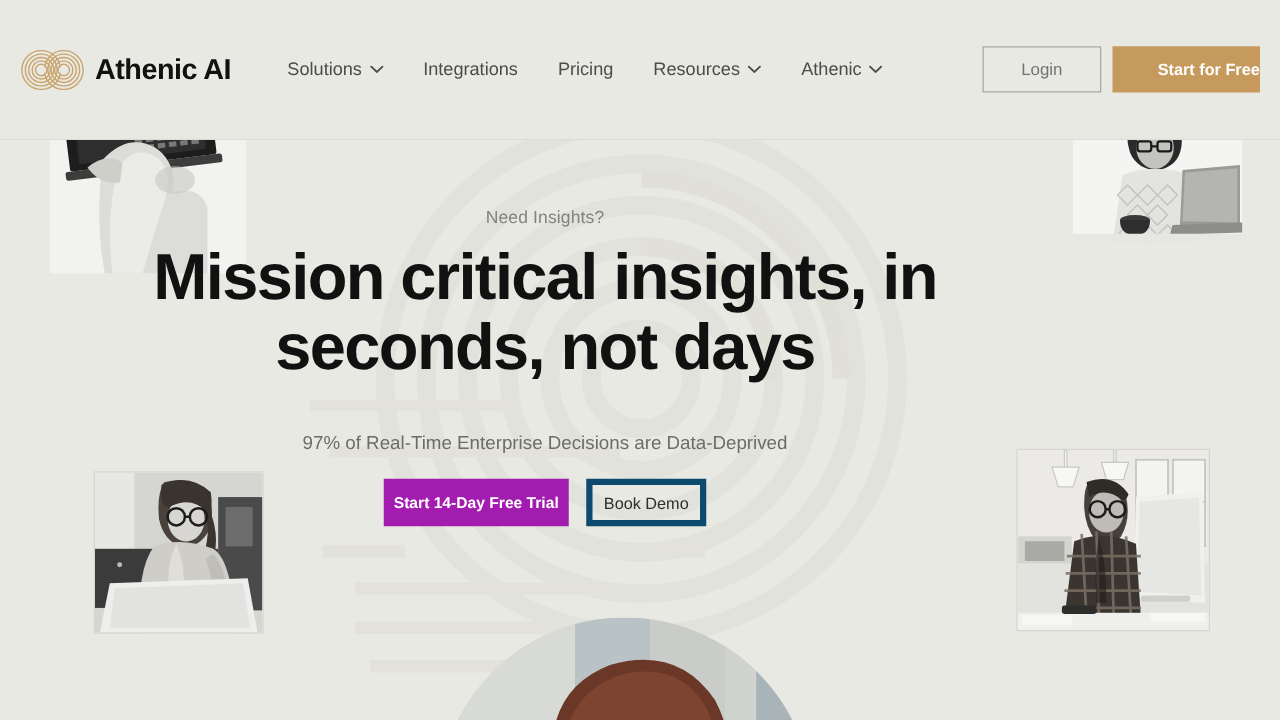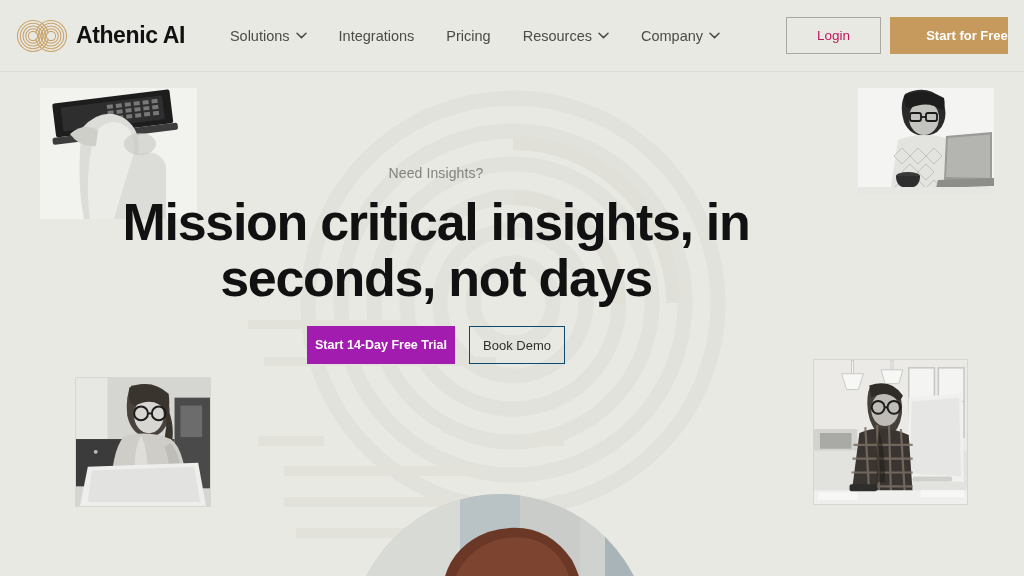--- a/index.html
+++ b/index.html
@@ -7,21 +7,21 @@
     width: 1024px; height: 576px;
     overflow: hidden;
     font-family: "Liberation Sans", sans-serif;
     background: #e9e9e4;
   }
   #page { position: relative; width: 1024px; height: 576px; background: #e9e9e4; overflow: hidden; }
 
   
   #header {
     position: absolute; top: 0; left: 0;
-    width: 1024px; height: 72px;
+    width: 1024px; height: 112px;
     background: #e9e9e4;
     border-bottom: 1px solid #dddcd6;
     display: flex; align-items: center;
     z-index: 40;
   }
   .brand { display: flex; align-items: center; margin-left: 16px; }
   .brand-mark { width: 52px; height: 34px; display: block; }
   .brand-name {
     font-size: 23px; font-weight: bold; color: #111111;
     letter-spacing: -0.4px; margin-left: 8px;
@@ -32,21 +32,21 @@
     display: flex; align-items: center;
     font-size: 14.5px; color: #4b4b47;
     margin-right: 32px; cursor: pointer; white-space: nowrap;
   }
   .nav-item .chev { margin-left: 6px; display: inline-block; line-height: 0; }
   .nav-spacer { flex: 1 1 auto; }
   .hdr-actions { display: flex; align-items: center; margin-right: 16px; }
   .btn-login {
     width: 95px; height: 37px;
     border: 1px solid #a9a9a2; background: transparent;
-    color: #be185d; font-size: 13.5px;
+    color: #737373; font-size: 13.5px;
     font-family: "Liberation Sans", sans-serif;
     display: flex; align-items: center; justify-content: center;
     cursor: pointer; margin-right: 9px;
   }
   .btn-start {
     width: 118px; height: 37px;
     background: #c69a5c; border: none; color: #ffffff;
     font-size: 13px; font-weight: bold;
     font-family: "Liberation Sans", sans-serif;
     display: flex; align-items: center; justify-content: center;
@@ -80,21 +80,21 @@
     justify-content: center; gap: 14px;
   }
   .btn-trial {
     width: 148px; height: 38px; background: #a21caf;
     border: none; color: #ffffff; font-size: 12.5px; font-weight: bold;
     font-family: "Liberation Sans", sans-serif;
     display: flex; align-items: center; justify-content: center; cursor: pointer;
   }
   .btn-demo {
     width: 96px; height: 38px; background: transparent;
-    border: 1px solid #0c4a6e; color: #2e2e2b; font-size: 13px;
+    border: 5px solid #0c4a6e; color: #2e2e2b; font-size: 13px;
     font-family: "Liberation Sans", sans-serif;
     display: flex; align-items: center; justify-content: center; cursor: pointer;
   }
 
   
   .skel { position: absolute; background: #e2e2db; z-index: 5; }
 
   
   .photo { position: absolute; overflow: hidden; z-index: 10; background: #e9e9e4; }
   .photo svg { display: block; width: 100%; height: 100%; }
@@ -147,21 +147,21 @@
       </div>
       <div class="nav-item">
         <span>Resources</span>
         <span class="chev">
           <svg width="11" height="7" viewBox="0 0 11 7">
               <path d="M1 1.3L5.5 5.6 10 1.3" fill="none" stroke="#4b4b47" stroke-width="1.5" stroke-linecap="round"></path>
             </svg>
         </span>
       </div>
       <div class="nav-item">
-        <span>Company</span>
+        <span>Athenic</span>
         <span class="chev">
           <svg width="11" height="7" viewBox="0 0 11 7">
               <path d="M1 1.3L5.5 5.6 10 1.3" fill="none" stroke="#4b4b47" stroke-width="1.5" stroke-linecap="round"></path>
             </svg>
         </span>
       </div>
     </div>
 
     <div class="nav-spacer"></div>
 
@@ -194,20 +194,21 @@
     <div class="skel" style="left:264px; top:269px; width:232px; height:9px;"></div>
     <div class="skel" style="left:258px; top:348px; width:66px; height:10px;"></div>
     <div class="skel" style="left:284px; top:378px; width:204px; height:10px;"></div>
     <div class="skel" style="left:284px; top:409px; width:204px; height:10px;"></div>
     <div class="skel" style="left:296px; top:440px; width:192px; height:10px;"></div>
     <div class="skel" style="left:518px; top:348px; width:46px; height:10px;"></div>
 
     <div class="hero-content">
       <div class="eyebrow">Need Insights?</div>
       <h1 class="headline">Mission critical insights, in seconds, not days</h1>
+      <div class="subhead">97% of Real-Time Enterprise Decisions are Data-Deprived</div>
       <div class="cta-row">
         <div class="btn-trial">Start 14-Day Free Trial</div>
         <div class="btn-demo">Book Demo</div>
       </div>
     </div>
 
     <div class="photo" style="left:40px; top:0px; width:157px; height:131px;">
       <svg viewBox="0 0 157 131" preserveAspectRatio="xMidYMid slice">
         <rect width="157" height="131" fill="#f2f2ef"></rect>
         <g transform="rotate(-7 78 60)">

